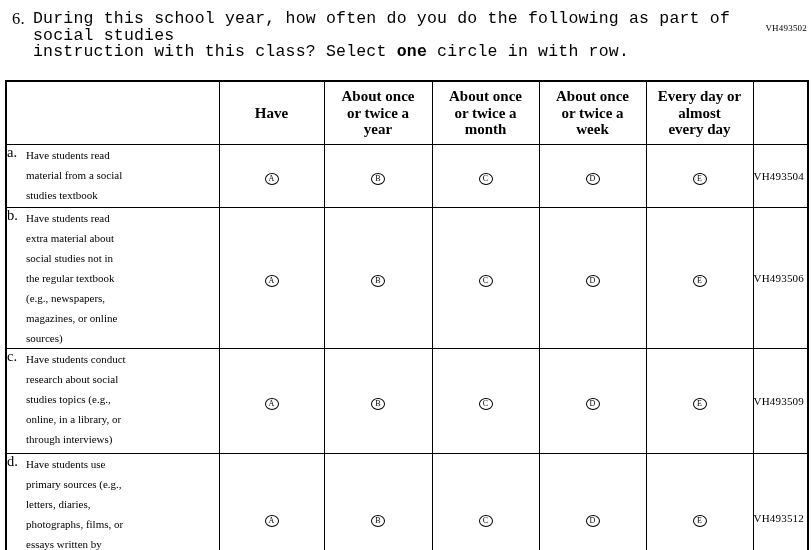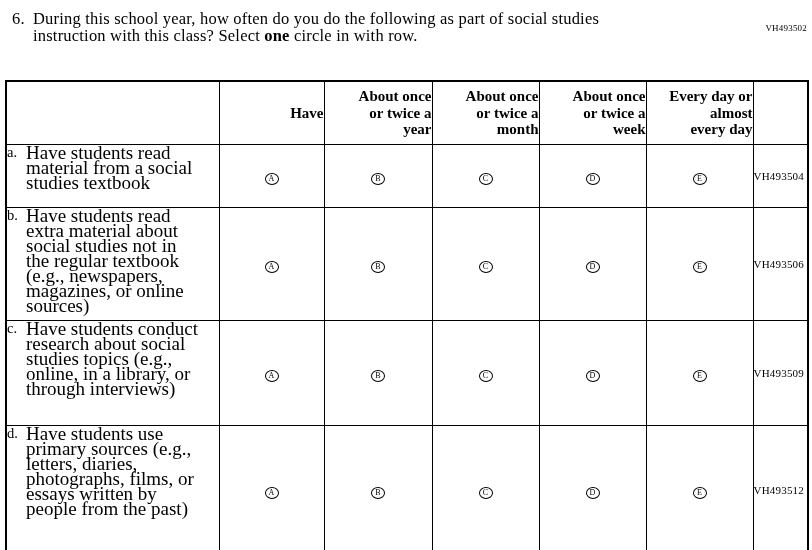--- a/index.html
+++ b/index.html
@@ -28,61 +28,61 @@
     display: flex;
     margin: 11px 16px 0 12px;
     font-size: 16.5px;
     line-height: 16.5px;
     letter-spacing: 0.2px;
   }
   .q-num {
     width: 21px;
     flex: 0 0 21px;
   }
-  .q-text { flex: 1; }
+  .q-text { flex: 1; font-family: Liberation Mono, monospace; }
   .q-text span { white-space: pre-line; }
   .bold { font-weight: bold; }
 
   table.grid {
     position: absolute;
     top: 69px;
     left: 5px;
     width: 802px;
     border-collapse: collapse;
     table-layout: fixed;
     border: 2px solid #000;
   }
   table.grid th, table.grid td {
     border: 1px solid #000;
     padding: 0;
   }
   th.hdr {
     font-weight: bold;
     font-size: 15px;
     line-height: 16.5px;
-    text-align: right;
+    text-align: center;
     vertical-align: middle;
     white-space: pre-line;
     height: 62px;
     padding: 2px 1px;
   }
   td.label {
     vertical-align: top;
     padding: 3px 4px 3px 7px;
   }
   .label-wrap { display: flex; }
   .row-letter {
     flex: 0 0 19px;
     font-size: 14.5px;
     line-height: 15.5px;
   }
   .row-text {
     flex: 1;
-    font-size: 19px;
-    line-height: 15px;
+    font-size: 11px;
+    line-height: 20px;
     white-space: pre-line;
   }
   td.opt {
     text-align: center;
     vertical-align: middle;
   }
   .bubble {
     display: inline-flex;
     align-items: center;
     justify-content: center;

